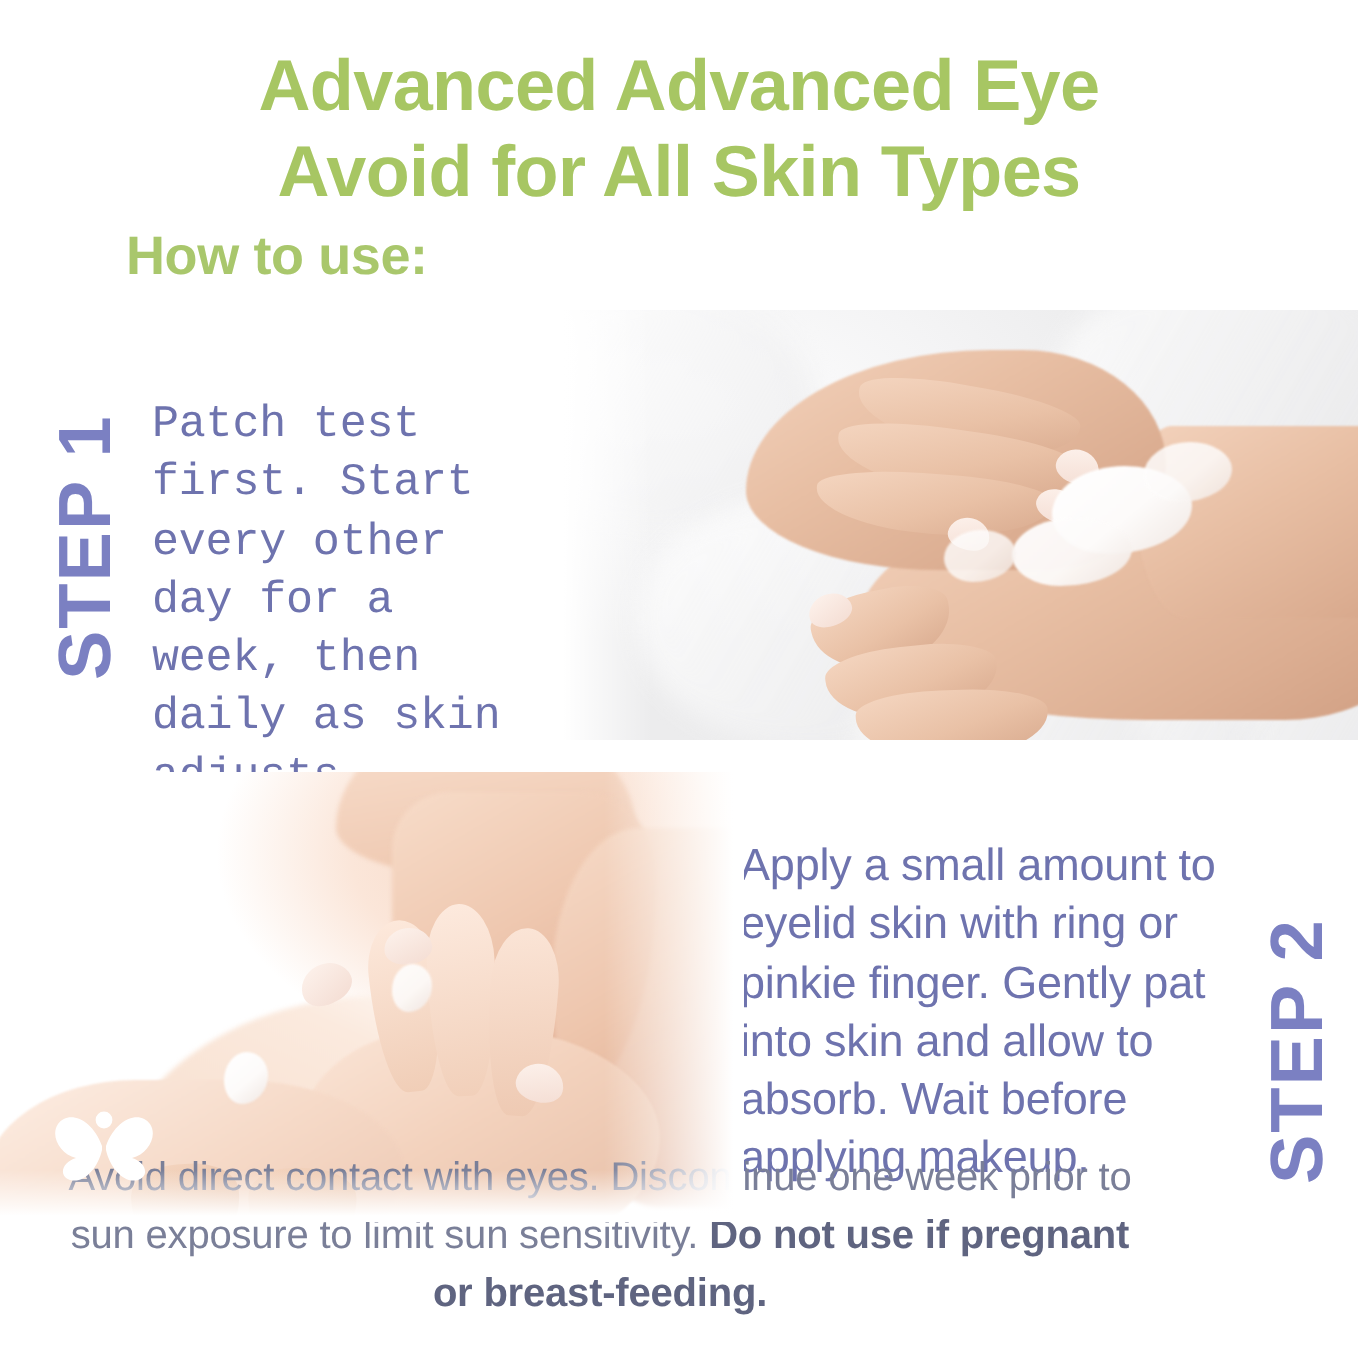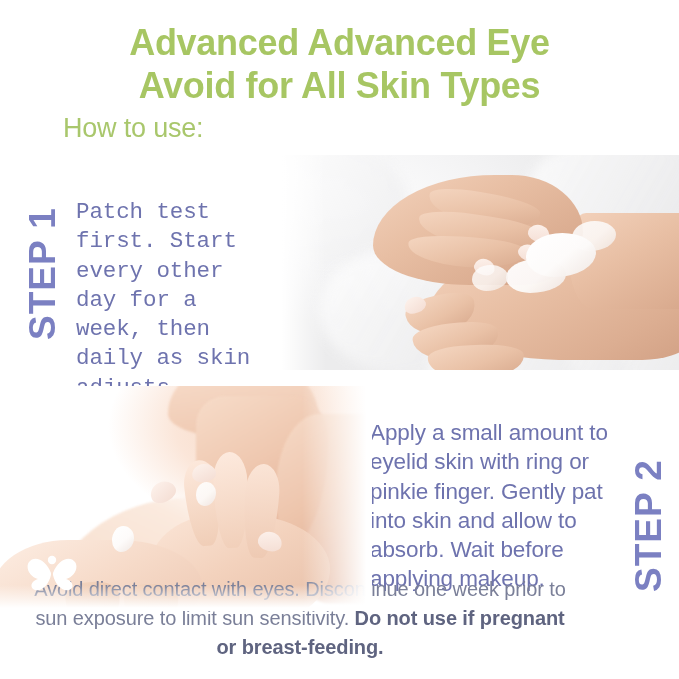--- a/index.html
+++ b/index.html
@@ -25,21 +25,21 @@
     font-weight:bold;
     line-height:1.19;
     letter-spacing:-0.3px;
     color:#a7c663;
     padding:0 26px;
   }
   .howto {
     position:absolute;
     left:63px; top:113px;
     font-size:27px;
-    font-weight:normal;
+    font-weight:bold;
     color:#a9c76c;
     letter-spacing:-0.2px;
     text-align:center;
   }
 
   
   .step1-photo {
     position:absolute;
     left:278px; top:155px;
     width:401px; height:215px;

